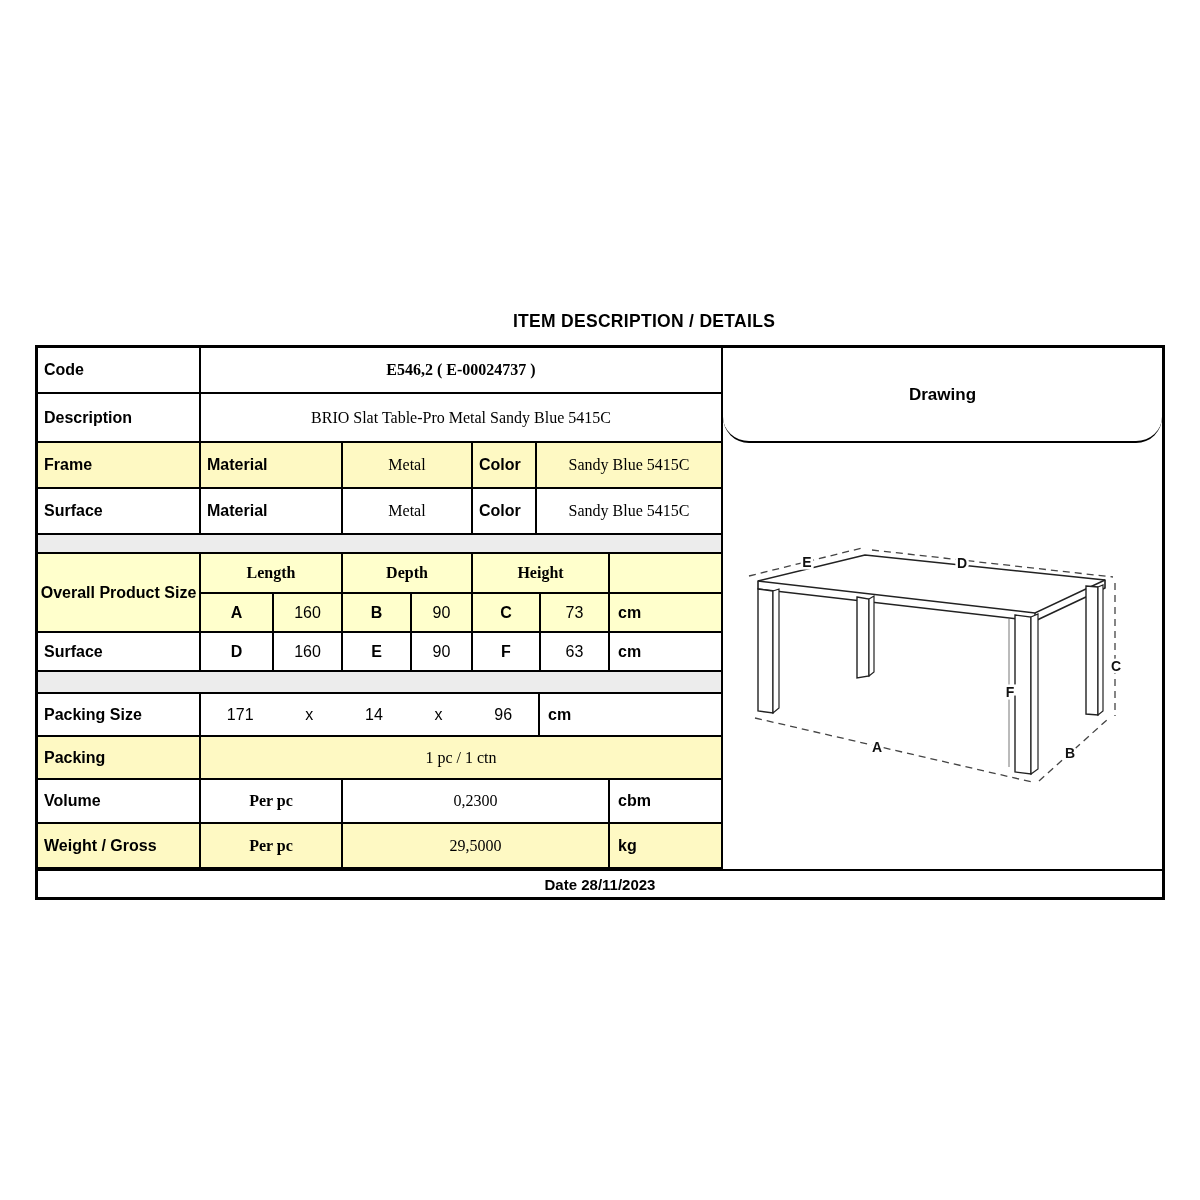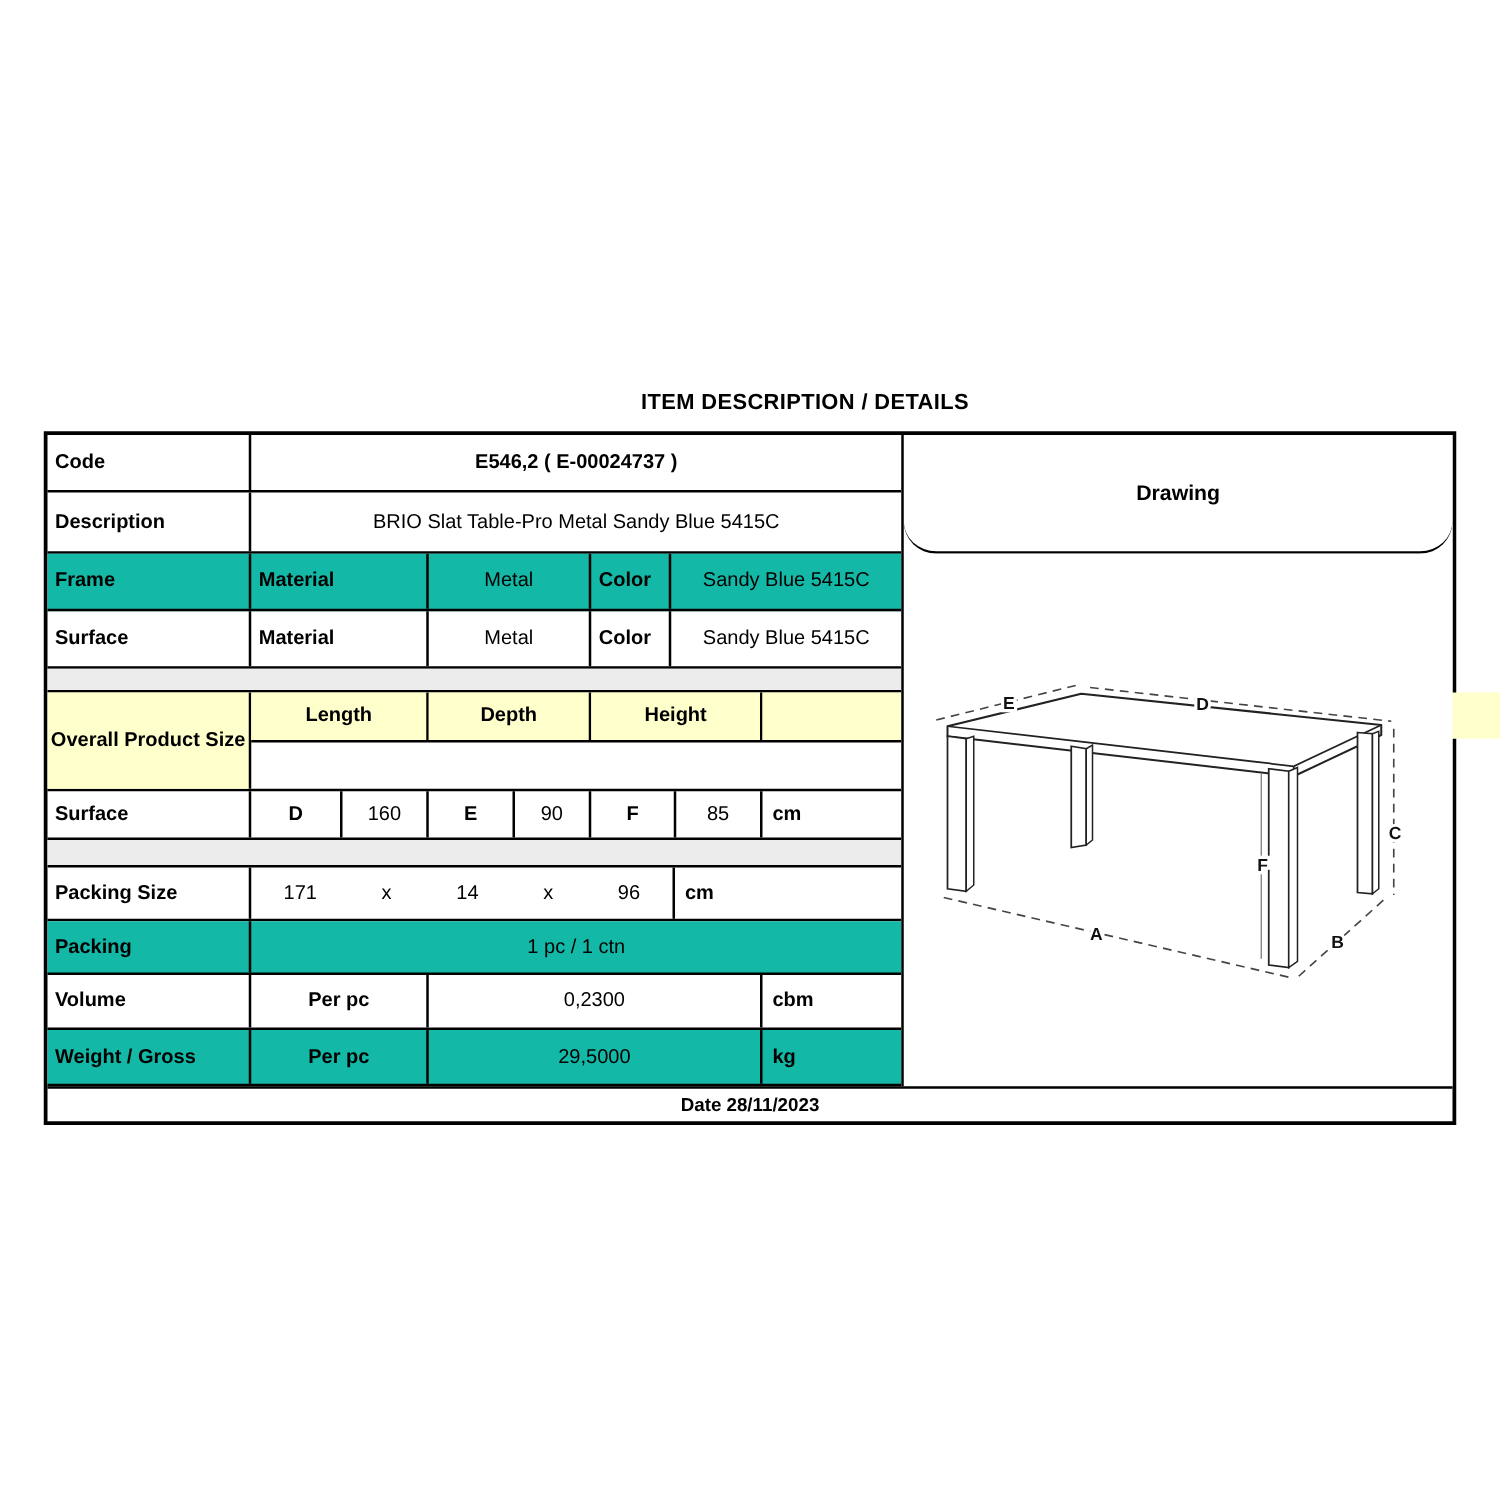--- a/index.html
+++ b/index.html
@@ -15,36 +15,36 @@
   .spec-table {
     position:absolute; left:35px; top:345px; width:1130px; height:555px;
     border:3px solid #000;
   }
   .row { position:absolute; left:0; width:683px; display:flex; border-bottom:2px solid #000; }
   .cell { display:flex; align-items:center; overflow:hidden; }
   .cell.rb { border-right:2px solid #000; }
   .lbl { font-weight:bold; font-size:16px; padding-left:6px; }
   .val { font-size:16px; justify-content:center; }
   .bold { font-weight:bold; }
-  .ctr { justify-content:center; text-align:right; }
+  .ctr { justify-content:center; text-align:right;font-family:Liberation Serif, serif; }
   .unit { font-weight:bold; font-size:16px; padding-left:8px; }
-  .shaded { background:#14b8a6; }
+  .shaded { background:#fef9c3; }
   .spacer { position:absolute; left:0; width:683px; background:#ececec; border-bottom:2px solid #000; }
   .yellow { background:#ffffcc; }
 
   
   .r-code   { top:0;   height:46px; }
   .r-desc   { top:46px;  height:49px; }
   .r-frame  { top:95px;  height:46px; }
   .r-surf   { top:141px; height:46px; }
   .sp1      { top:187px; height:19px; }
   .size-block { position:absolute; left:0; top:206px; width:683px; height:79px; display:flex; border-bottom:2px solid #000; }
   .size-label { width:163px; border-right:2px solid #000; display:flex; align-items:center; justify-content:center;
                 text-align:center; font-weight:bold; font-size:16px; line-height:1.25; }
-  .size-right { width:520px; display:flex; flex-direction:row; }
+  .size-right { width:520px; display:flex; flex-direction:column; }
   .size-hdr  { display:flex; height:40px; border-bottom:2px solid #000; }
   .size-vals { display:flex; height:37px; }
   .r-def    { top:285px; height:39px; }
   .sp2      { top:324px; height:22px; }
   .r-pksz   { top:346px; height:43px; }
   .r-pack   { top:389px; height:43px; }
   .r-vol    { top:432px; height:44px; }
   .r-wgt    { top:476px; height:45px; }
   .r-date   { position:absolute; left:0; top:521px; width:1124px; height:29px;
               border-top:2px solid #000; display:flex; align-items:center; justify-content:center;
@@ -138,21 +138,21 @@
       </div>
     </div>
 
     <div class="row r-def">
       <div class="cell rb lbl w-lbl">Surface</div>
       <div class="cell rb val bold w-73">D</div>
       <div class="cell rb val w-69">160</div>
       <div class="cell rb val bold w-69">E</div>
       <div class="cell rb val w-61">90</div>
       <div class="cell rb val bold w-68">F</div>
-      <div class="cell rb val w-69">85</div>
+      <div class="cell rb val w-69">63</div>
       <div class="cell unit w-111">cm</div>
     </div>
 
     <div class="spacer sp2"></div>
 
     <div class="row r-pksz">
       <div class="cell rb lbl w-lbl">Packing Size</div>
       <div class="cell rb val w-339">
         <span>171</span>
         <span>x</span>

